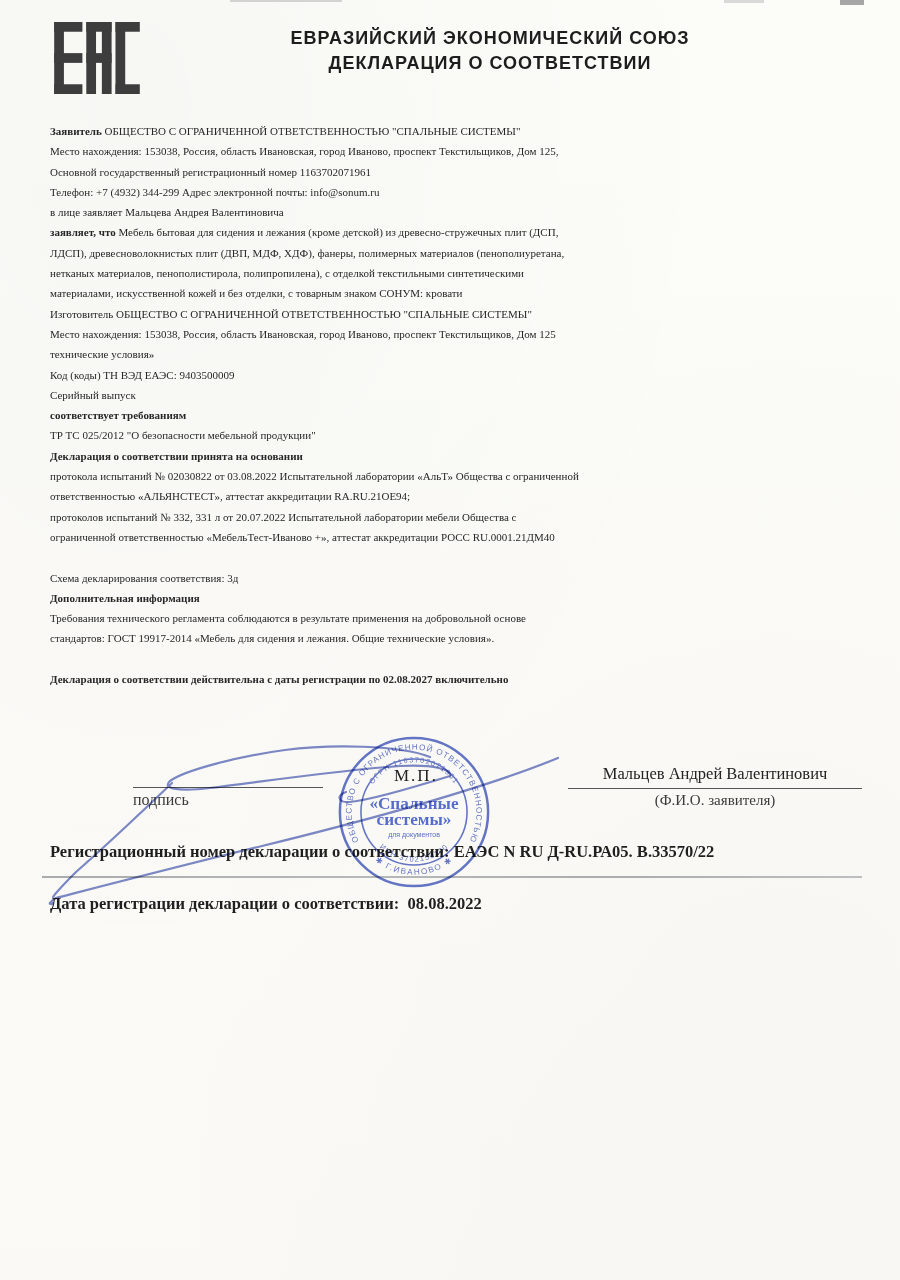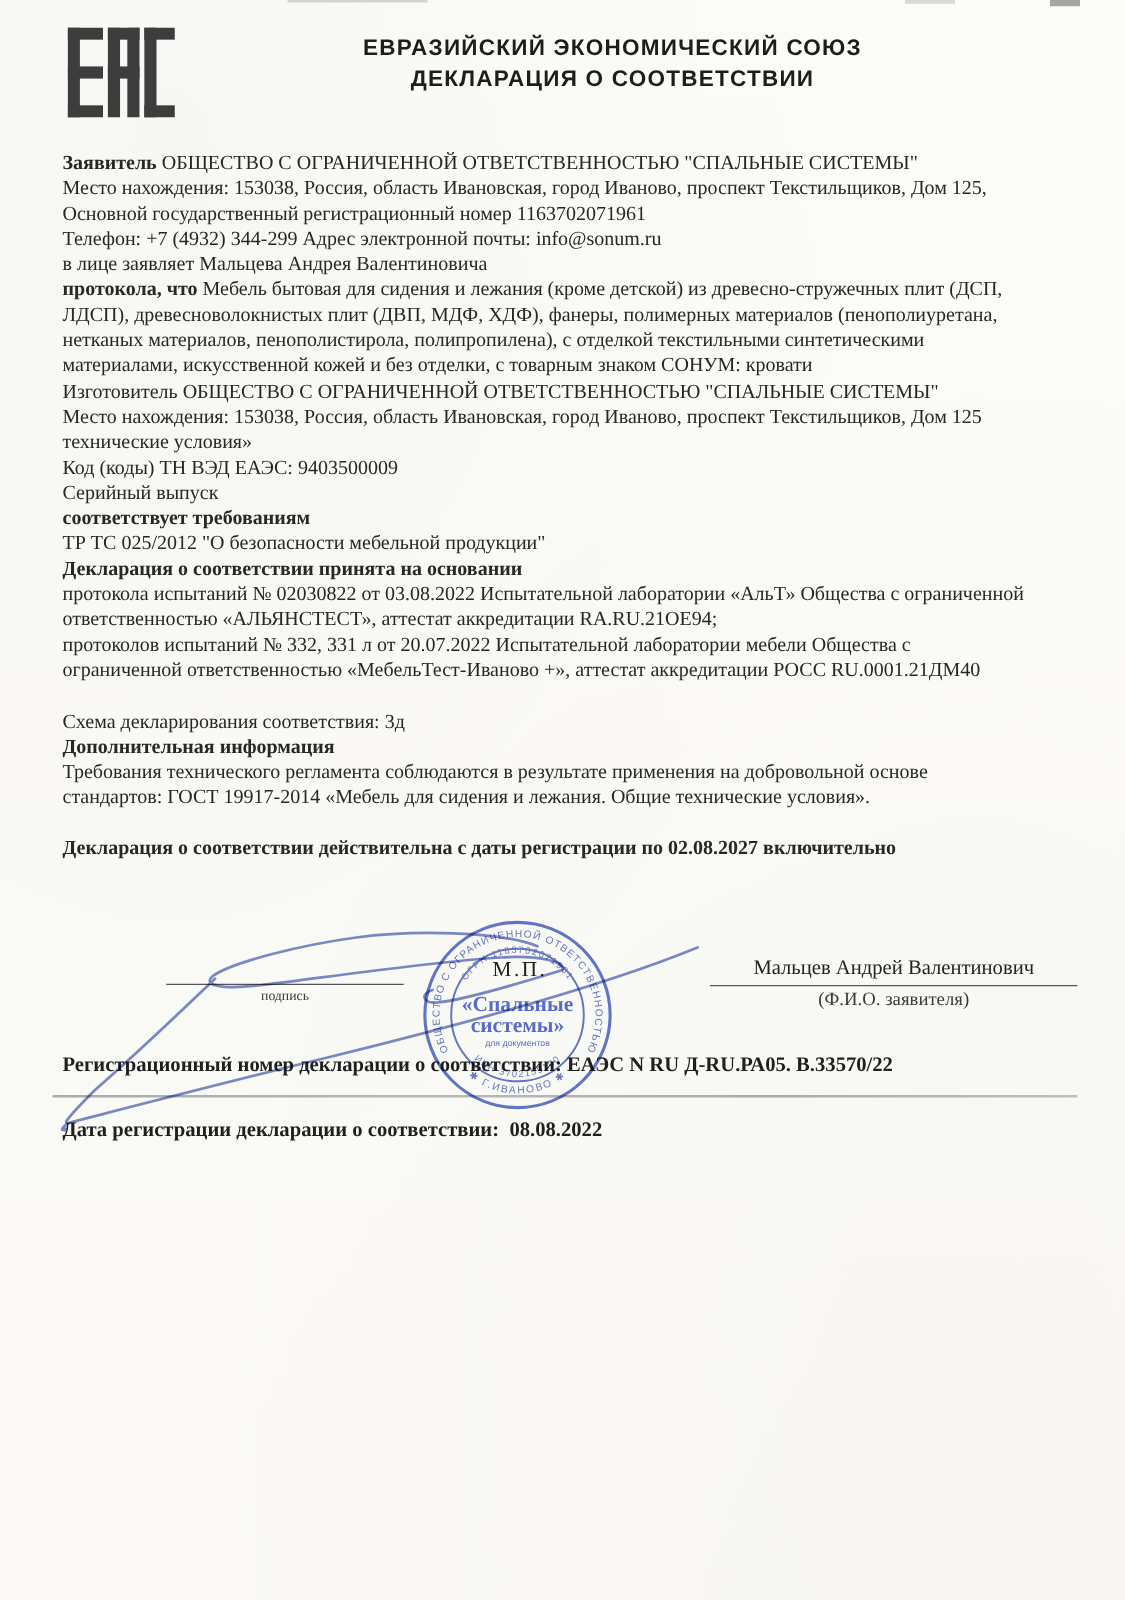--- a/index.html
+++ b/index.html
@@ -20,26 +20,26 @@
   #artifact-3{left:840px;top:0;width:24px;height:5px;background:#8a8a8a;opacity:.75;}
   
   #eac-logo{position:absolute;left:54px;top:22px;}
   #doc-title{
     position:absolute;left:80px;top:26px;width:820px;text-align:center;
     font-family:"Liberation Sans",sans-serif;font-weight:bold;font-size:18px;
     line-height:25px;letter-spacing:1px;color:#1d1d1d;
   }
   
   #doc-body{position:absolute;left:50px;top:121px;width:830px;}
-  .doc-line{height:20.3px;line-height:20.3px;font-size:16px;white-space:nowrap;color:#272727;}
+  .doc-line{height:20.3px;line-height:20.3px;font-size:11px;white-space:nowrap;color:#272727;}
   .doc-line .b{font-weight:bold;}
   
   .sig-line{position:absolute;border-bottom:1.5px solid #555;}
   #sign-line-left{left:133px;top:772px;width:190px;height:15px;}
-  #sign-label{position:absolute;left:133px;top:791px;width:190px;text-align:center;font-size:11px;color:#3a3a3a;}
+  #sign-label{position:absolute;left:133px;top:791px;width:190px;font-size:16px;color:#3a3a3a;}
   #mp-mark{position:absolute;left:394px;top:766px;font-size:17px;letter-spacing:2px;color:#222;}
   #fio-name{position:absolute;left:568px;top:764px;width:294px;text-align:center;font-size:16.5px;color:#232323;}
   #sign-line-right{left:568px;top:773px;width:294px;height:15px;}
   #fio-label{position:absolute;left:568px;top:792px;width:294px;text-align:center;font-size:15px;color:#3a3a3a;}
   .reg-line{position:absolute;left:50px;font-weight:bold;font-size:16.5px;white-space:pre;color:#1f1f1f;margin-top:36px;}
   #reg-number{top:806px;}
   #reg-date{top:858px;}
   #bottom-divider{position:absolute;left:42px;top:876px;width:820px;height:2px;
     background:linear-gradient(90deg,#9b9ea0 ,#aaadaf 40%,#9b9ea0 70%,#b3b5b6);opacity:.85;}
   
@@ -78,21 +78,21 @@
     <div>ЕВРАЗИЙСКИЙ ЭКОНОМИЧЕСКИЙ СОЮЗ</div>
     <div>ДЕКЛАРАЦИЯ О СООТВЕТСТВИИ</div>
   </div>
 
   <div id="doc-body">
       <div class="doc-line"><span class="b">Заявитель</span><span> ОБЩЕСТВО С ОГРАНИЧЕННОЙ ОТВЕТСТВЕННОСТЬЮ "СПАЛЬНЫЕ СИСТЕМЫ"</span></div>
       <div class="doc-line"><span>Место нахождения: 153038, Россия, область Ивановская, город Иваново, проспект Текстильщиков, Дом 125,</span></div>
       <div class="doc-line"><span>Основной государственный регистрационный номер 1163702071961</span></div>
       <div class="doc-line"><span>Телефон: +7 (4932) 344-299 Адрес электронной почты: info@sonum.ru</span></div>
       <div class="doc-line"><span>в лице заявляет Мальцева Андрея Валентиновича</span></div>
-      <div class="doc-line"><span class="b">протокола, что</span><span> Мебель бытовая для сидения и лежания (кроме детской) из древесно-стружечных плит (ДСП,</span></div>
+      <div class="doc-line"><span class="b">заявляет, что</span><span> Мебель бытовая для сидения и лежания (кроме детской) из древесно-стружечных плит (ДСП,</span></div>
       <div class="doc-line"><span>ЛДСП), древесноволокнистых плит (ДВП, МДФ, ХДФ), фанеры, полимерных материалов (пенополиуретана,</span></div>
       <div class="doc-line"><span>нетканых материалов, пенополистирола, полипропилена), с отделкой текстильными синтетическими</span></div>
       <div class="doc-line"><span>материалами, искусственной кожей и без отделки, с товарным знаком СОНУМ: кровати</span></div>
       <div class="doc-line"><span>Изготовитель ОБЩЕСТВО С ОГРАНИЧЕННОЙ ОТВЕТСТВЕННОСТЬЮ "СПАЛЬНЫЕ СИСТЕМЫ"</span></div>
       <div class="doc-line"><span>Место нахождения: 153038, Россия, область Ивановская, город Иваново, проспект Текстильщиков, Дом 125</span></div>
       <div class="doc-line"><span>технические условия»</span></div>
       <div class="doc-line"><span>Код (коды) ТН ВЭД ЕАЭС: 9403500009</span></div>
       <div class="doc-line"><span>Серийный выпуск</span></div>
       <div class="doc-line"><span class="b">соответствует требованиям</span></div>
       <div class="doc-line"><span>ТР ТС 025/2012 "О безопасности мебельной продукции"</span></div>

